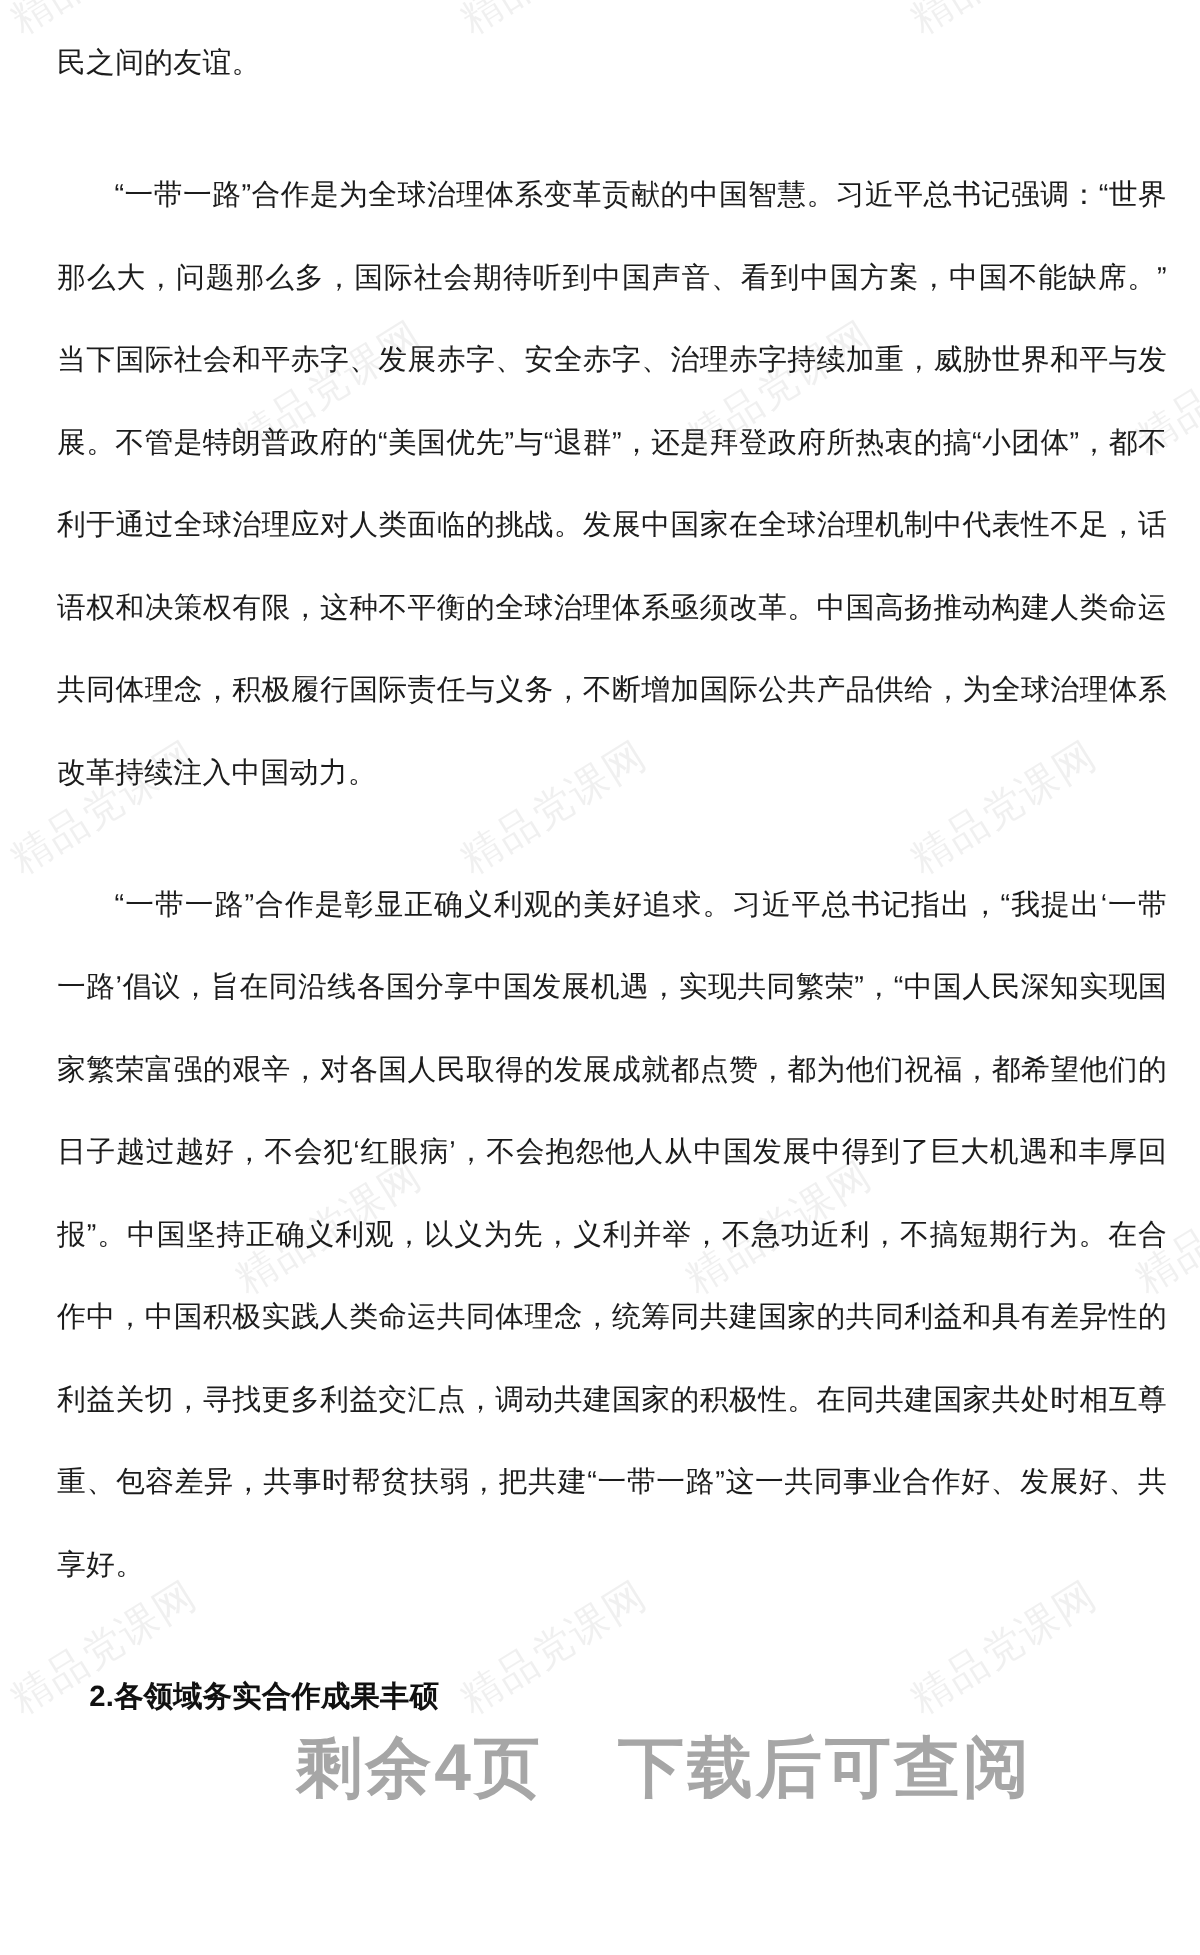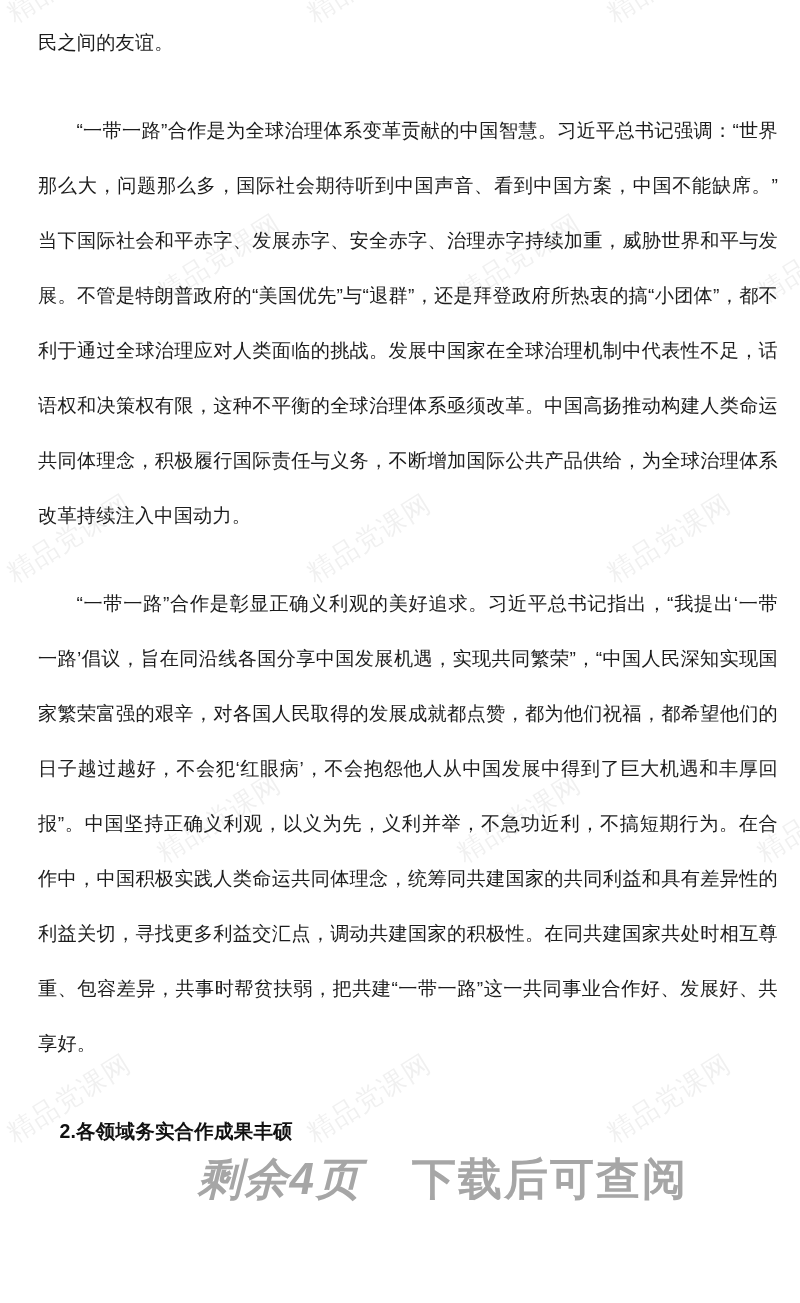--- a/index.html
+++ b/index.html
@@ -102,21 +102,20 @@
     display: inline-block;
     color: #a6a6a6;
     font-size: 44px;
     font-weight: bold;
     letter-spacing: 2px;
     line-height: 1.15;
     white-space: pre;
   }
   .paywall .pw-pages {
     display: inline;
-    font-style: italic;
   }
   .paywall .pw-gap {
     display: inline-block;
     width: 34px;
   }
   .paywall .pw-action {
     display: inline;
     margin-left: 16px;
   }
 </style>

